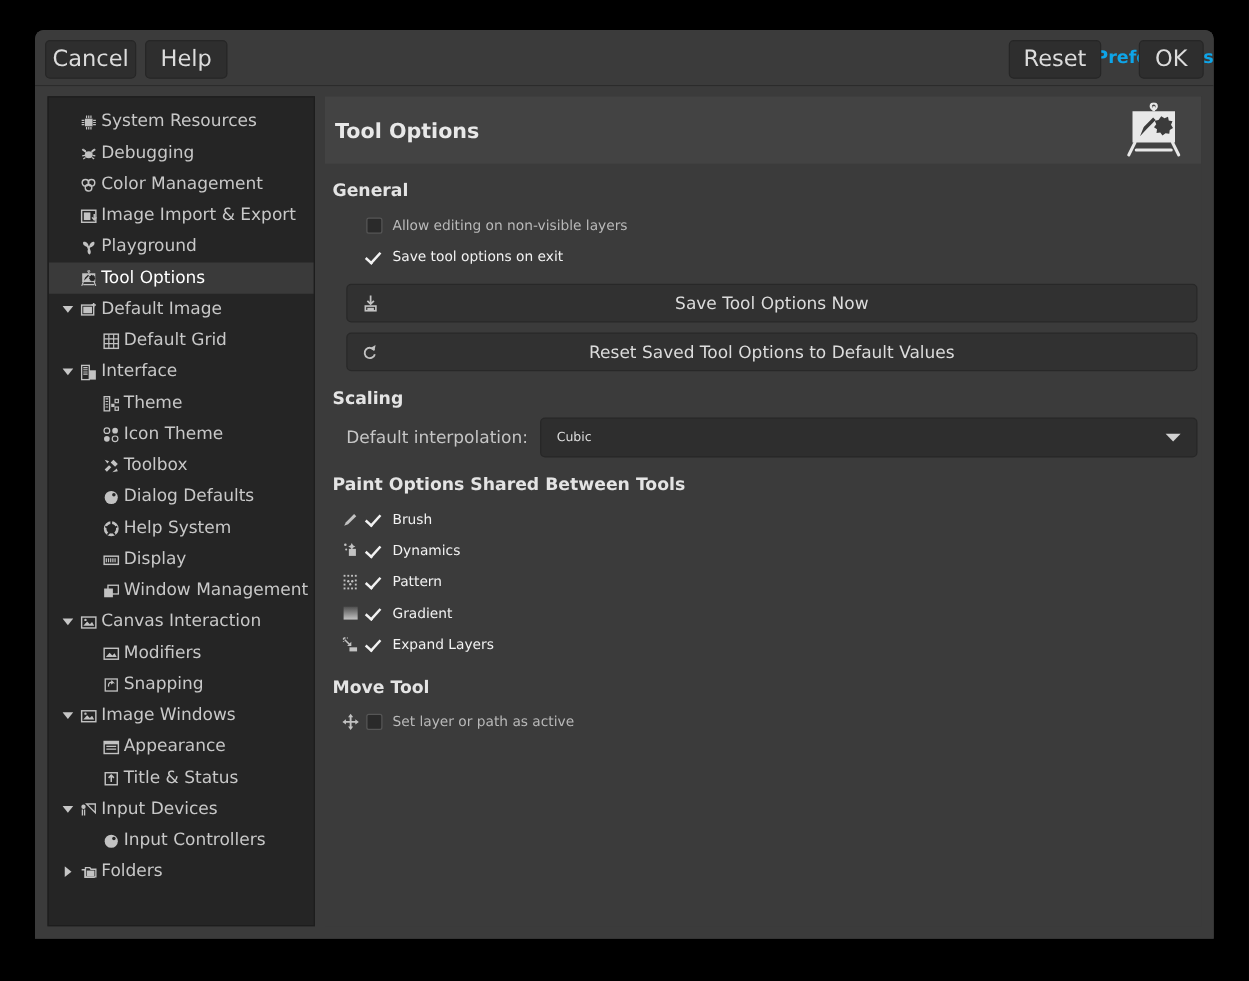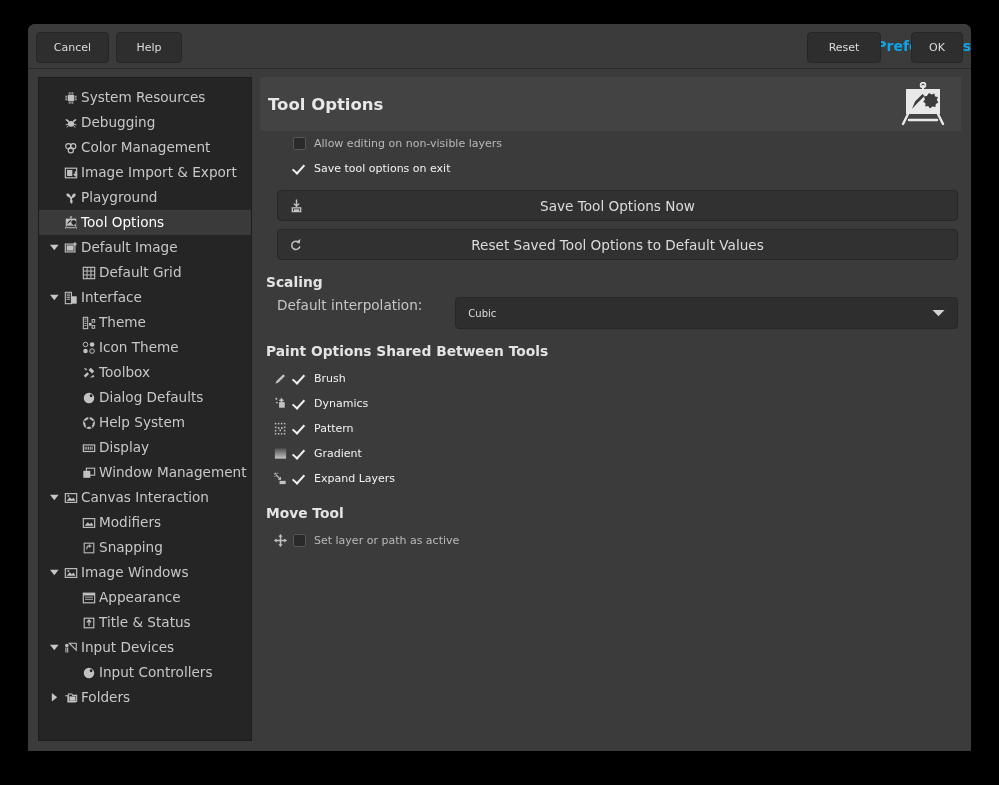--- a/index.html
+++ b/index.html
@@ -33,21 +33,21 @@
     border-bottom: 1px solid #2b2b2b;
   }
   .hdr-btn {
     position: absolute;
     top: 8px;
     height: 31px;
     background: #2e2e2e;
     border: 1px solid #262626;
     border-radius: 4px;
     color: #dcdcdc;
-    font-size: 11px;
+    font-size: 18px;
     font-family: "DejaVu Sans", sans-serif;
     display: flex;
     align-items: center;
     justify-content: center;
     cursor: pointer;
     box-sizing: border-box;
     user-select: none;
   }
   #cancel-button { left: 8px;  width: 73px; }
   #help-button   { left: 88px; width: 66px; }
@@ -217,22 +217,22 @@
   }
   .wide-button .btn-text {
     width: 100%;
     text-align: center;
     color: #dcdcdc;
     font-size: 13.6px;
   }
 
   .field-row {
     display: flex;
+    align-items: center;
     margin: 0 3px 0 14px;
-    gap: 23px;
   }
   .field-label {
     color: #c6c6c6;
     font-size: 13.6px;
     margin-right: 10px;
     white-space: nowrap;
   }
   .combo {
     flex: 1 1 auto;
     height: 32px;
@@ -593,20 +593,21 @@
             <circle cx="24" cy="3" r="2.4" fill="none" stroke="#e8e8e8" stroke-width="1.8"></circle>
             <path d="M9 32 L4 42 M39 32 L44 42 M10 38 L38 38" stroke="#e8e8e8" stroke-width="2.4" fill="none" stroke-linecap="round"></path>
             <path d="M30 11 l2.6 1.6 2.8-1.2 .6 3 3 .6-1.2 2.8 1.6 2.6-2.6 1.6-.4 3-3-.4-2.4 1.8-1.8-2.4-3 .4.4-3-2.4-1.6 1.8-2.4-1.2-2.8 3-.6z" fill="#3b3b3b"></path>
             <path d="M13 27 l3-7.5 7.5-7.5 2 2-7.5 7.5z" fill="#3b3b3b"></path>
           </svg>
         </div>
       </div>
 
       <div id="content-inner">
 
+        <div class="section-title">General</div>
         <div id="general-options">
             <div class="check-row">
               <span class="row-icon"></span>
               <span class="checkbox off"></span>
               <span class="check-label off">Allow editing on non-visible layers</span>
             </div>
             <div class="check-row">
               <span class="row-icon"></span>
               <span class="checkbox on"></span>
               <span class="check-label on">Save tool options on exit</span>

